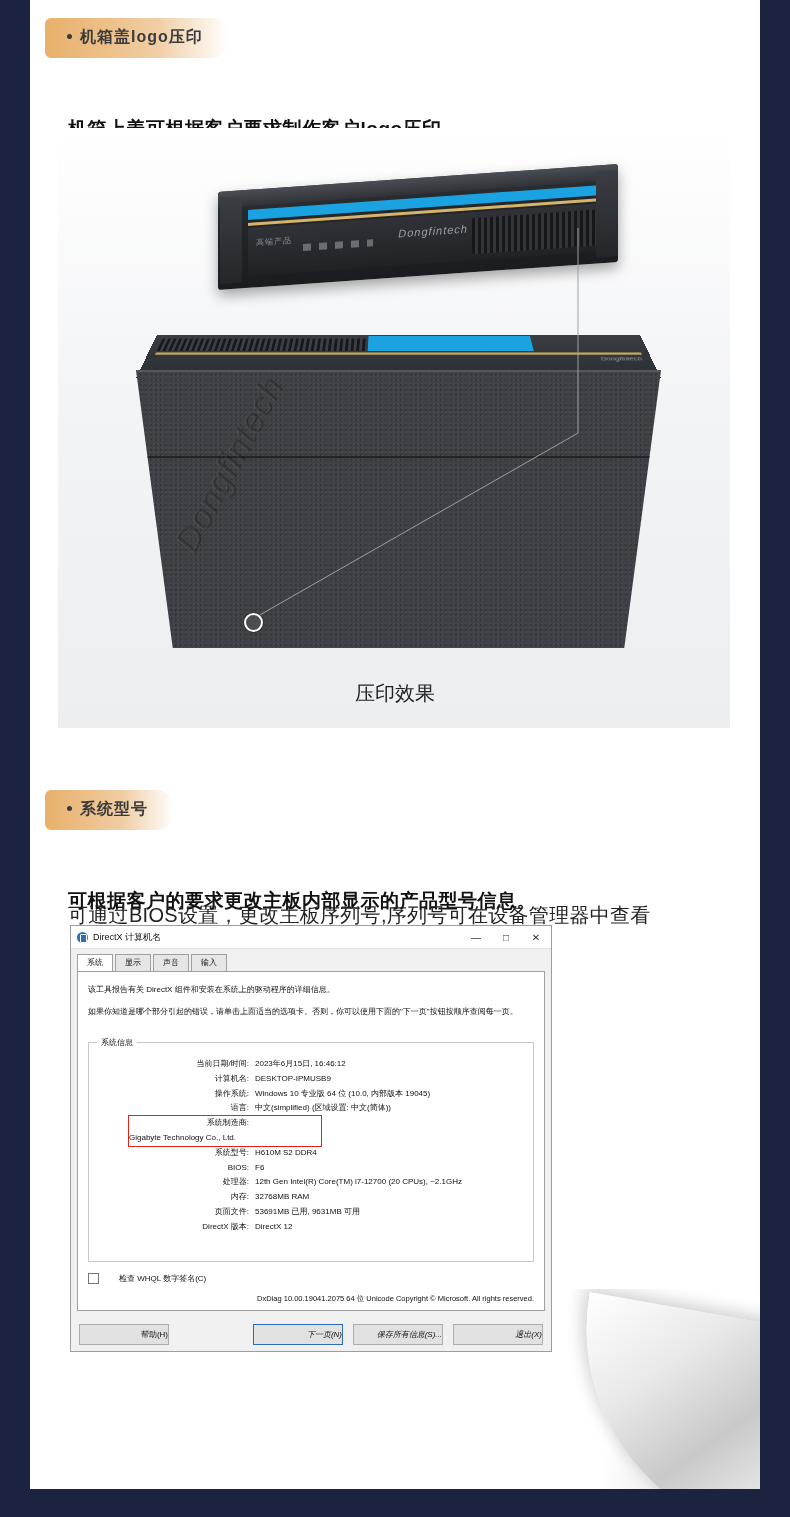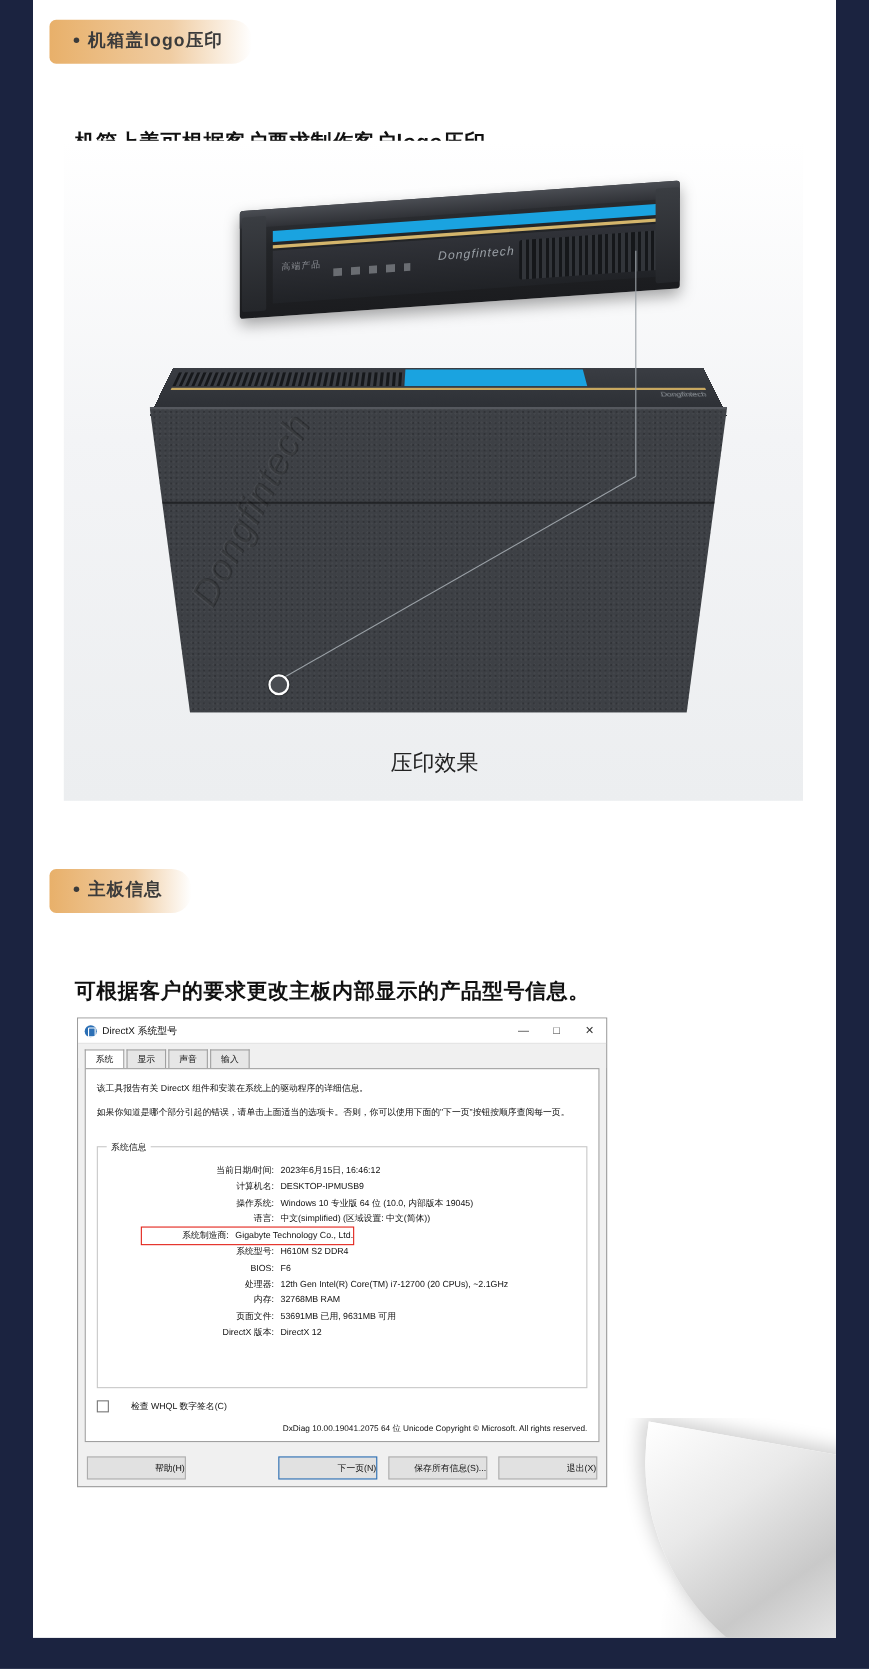--- a/index.html
+++ b/index.html
@@ -318,20 +318,21 @@
     width: 148px;
     text-align: right;
     padding-right: 6px;
     white-space: nowrap;
   }
   .kv .v { white-space: nowrap; }
   .kv .row.hl {
     outline: 1px solid #e32219;
     width: 192px;
     margin-left: 28px;
+    flex-direction: column;
   }
   .kv .row.hl .k { width: 120px; }
   .dx-check {
     position: absolute;
     left: 10px; bottom: 26px;
     font-size: 8px;
     display: flex; align-items: center; gap: 20px;
   }
   .dx-check .box {
     width: 9px; height: 9px; border: 1px solid #767676; background: #fff;
@@ -352,21 +353,21 @@
   }
   .dx-btn {
     border: 1px solid #adadad;
     background: #e1e1e1;
     font-size: 8px;
     padding: 4px 0;
     width: 88px;
     text-align: right;
   }
   .dx-btn.primary { border-color: #2b6fb5; background: #e1e1e1; }
-  .dx-foot .right { margin-left: auto; display: flex; gap: 10px; }
+  .dx-foot .right { margin-left: auto; display: flex; gap: 10px; font-style: italic; }
 
   
   .curl {
     position: absolute;
     right: 0;
     bottom: 0;
     width: 200px;
     height: 200px;
     overflow: hidden;
   }
@@ -431,29 +432,30 @@
     <svg class="leadline" viewBox="0 0 672 600">
       <path d="M520 100 L520 305" stroke="#9aa0a6" stroke-width="1" fill="none"></path>
       <path d="M520 305 L193 492" stroke="#9aa0a6" stroke-width="1" fill="none"></path>
     </svg>
     <div class="marker"></div>
   </div>
 
   <div class="caption">压印效果</div>
 
   <div class="pill-wrap-2">
-    <span class="pill"><span class="dot"></span><span>主板信息</span></span>
+    <span class="pill"><span class="dot"></span><span>系统型号</span></span>
   </div>
 
   <div class="head-line h2">可根据客户的要求更改主板内部显示的产品型号信息。</div>
+  <div class="h3">可通过BIOS设置，更改主板序列号,序列号可在设备管理器中查看</div>
 
   <div class="dxshot">
     <div class="dx-title">
       <span class="ico"></span>
-      <span class="t">DirectX 系统型号</span>
+      <span class="t">DirectX 计算机名</span>
       <span class="wbtns">
         <span class="wbtn">—</span>
         <span class="wbtn">□</span>
         <span class="wbtn">✕</span>
       </span>
     </div>
 
     <div class="dx-tabs">
       <div class="dx-tab active">系统</div>
       <div class="dx-tab">显示</div>

